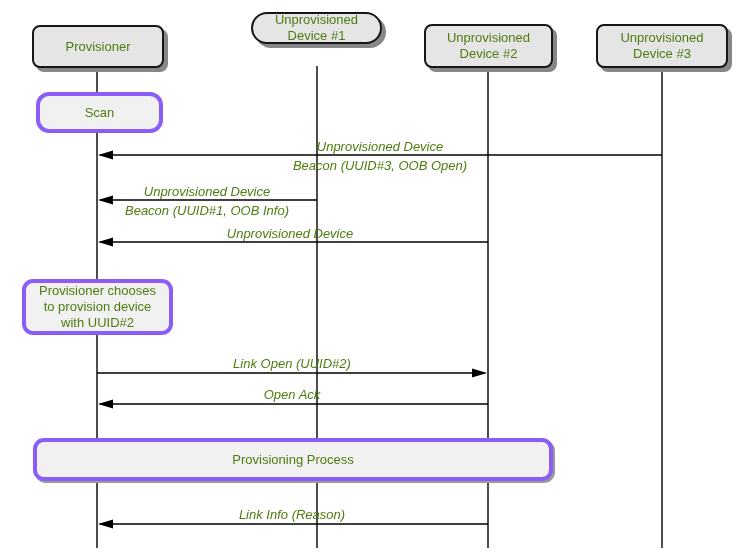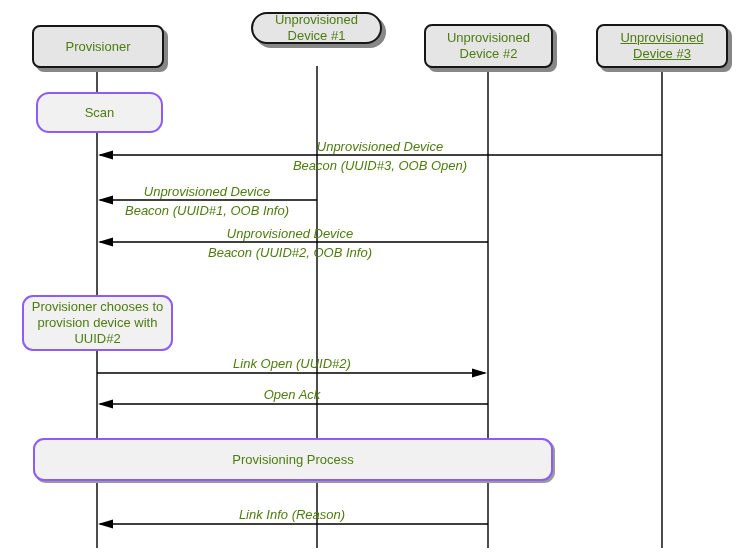--- a/index.html
+++ b/index.html
@@ -17,21 +17,21 @@
     border:2px solid #161616;
     border-radius:8px;
     box-shadow:4px 4px 0 #878787;
     display:flex; align-items:center; justify-content:center;
     text-align:center; font-size:13px; line-height:16px;
     box-sizing:border-box; padding:2px 6px;
   }
   .activity {
     position:absolute;
     background:#f1f1f1;
-    border:2px solid #8b5cf6;
+    border:4px solid #8b5cf6;
     border-radius:12px;
     display:flex; align-items:center; justify-content:center;
     text-align:center; font-size:13px; line-height:16px;
     box-sizing:border-box; padding:2px 6px;
   }
   .activity.shadowed { box-shadow:2px 2px 0 #9a9a9a;text-align:center; }
   .mlabel {
     position:absolute; transform:translateX(-50%);
     font-size:13px; line-height:15px; white-space:nowrap;font-style:italic;
   }
@@ -63,34 +63,33 @@
     <line x1="488" y1="404" x2="100" y2="404" stroke="#000" stroke-width="1.6"></line>
     <polygon points="98,404 113,399.5 113,408.5" fill="#000"></polygon>
 
     <line x1="488" y1="524" x2="100" y2="524" stroke="#000" stroke-width="1.6"></line>
     <polygon points="98,524 113,519.5 113,528.5" fill="#000"></polygon>
   </svg>
 
   <div class="actor" style="left:32px;  top:25px; width:132px; height:43px;">Provisioner</div>
   <div class="actor" style="left:251px; top:12px; width:131px; height:32px;border-radius:21px;">Unprovisioned Device #1</div>
   <div class="actor" style="left:424px; top:24px; width:129px; height:44px;">Unprovisioned Device #2</div>
-  <div class="actor" style="left:596px; top:24px; width:132px; height:44px;text-decoration:underline;">Unprovisioned Device #3</div>
+  <div class="actor" style="left:596px; top:24px; width:132px; height:44px;">Unprovisioned Device #3</div>
 
   <div class="activity" style="left:36px; top:92px; width:127px; height:41px; border-radius:13px;">Scan</div>
 
-  <div class="activity" style="left:22px; top:295px; width:151px; height:56px; border-radius:11px;">Provisioner chooses to provision device with UUID#2</div>
+  <div class="activity" style="left:22px; top:279px; width:151px; height:56px; border-radius:11px;">Provisioner chooses to provision device with UUID#2</div>
 
   <div class="activity shadowed" style="left:33px; top:438px; width:520px; height:43px; border-radius:11px;">Provisioning Process</div>
 
   <div class="mlabel" style="left:380px; top:139px;">Unprovisioned Device</div>
   <div class="mlabel" style="left:380px; top:158px;">Beacon (UUID#3, OOB Open)</div>
 
   <div class="mlabel" style="left:207px; top:184px;">Unprovisioned Device</div>
   <div class="mlabel" style="left:207px; top:203px;">Beacon (UUID#1, OOB Info)</div>
 
   <div class="mlabel" style="left:290px; top:226px;">Unprovisioned Device</div>
-  <div class="mlabel" style="left:290px; top:245px;">Beacon (UUID#2, OOB Info)</div>
 
   <div class="mlabel" style="left:292px; top:356px;">Link Open (UUID#2)</div>
   <div class="mlabel" style="left:292px; top:387px;">Open Ack</div>
   <div class="mlabel" style="left:292px; top:507px;">Link Info (Reason)</div>
 
 </div>
 
 </body></html>

